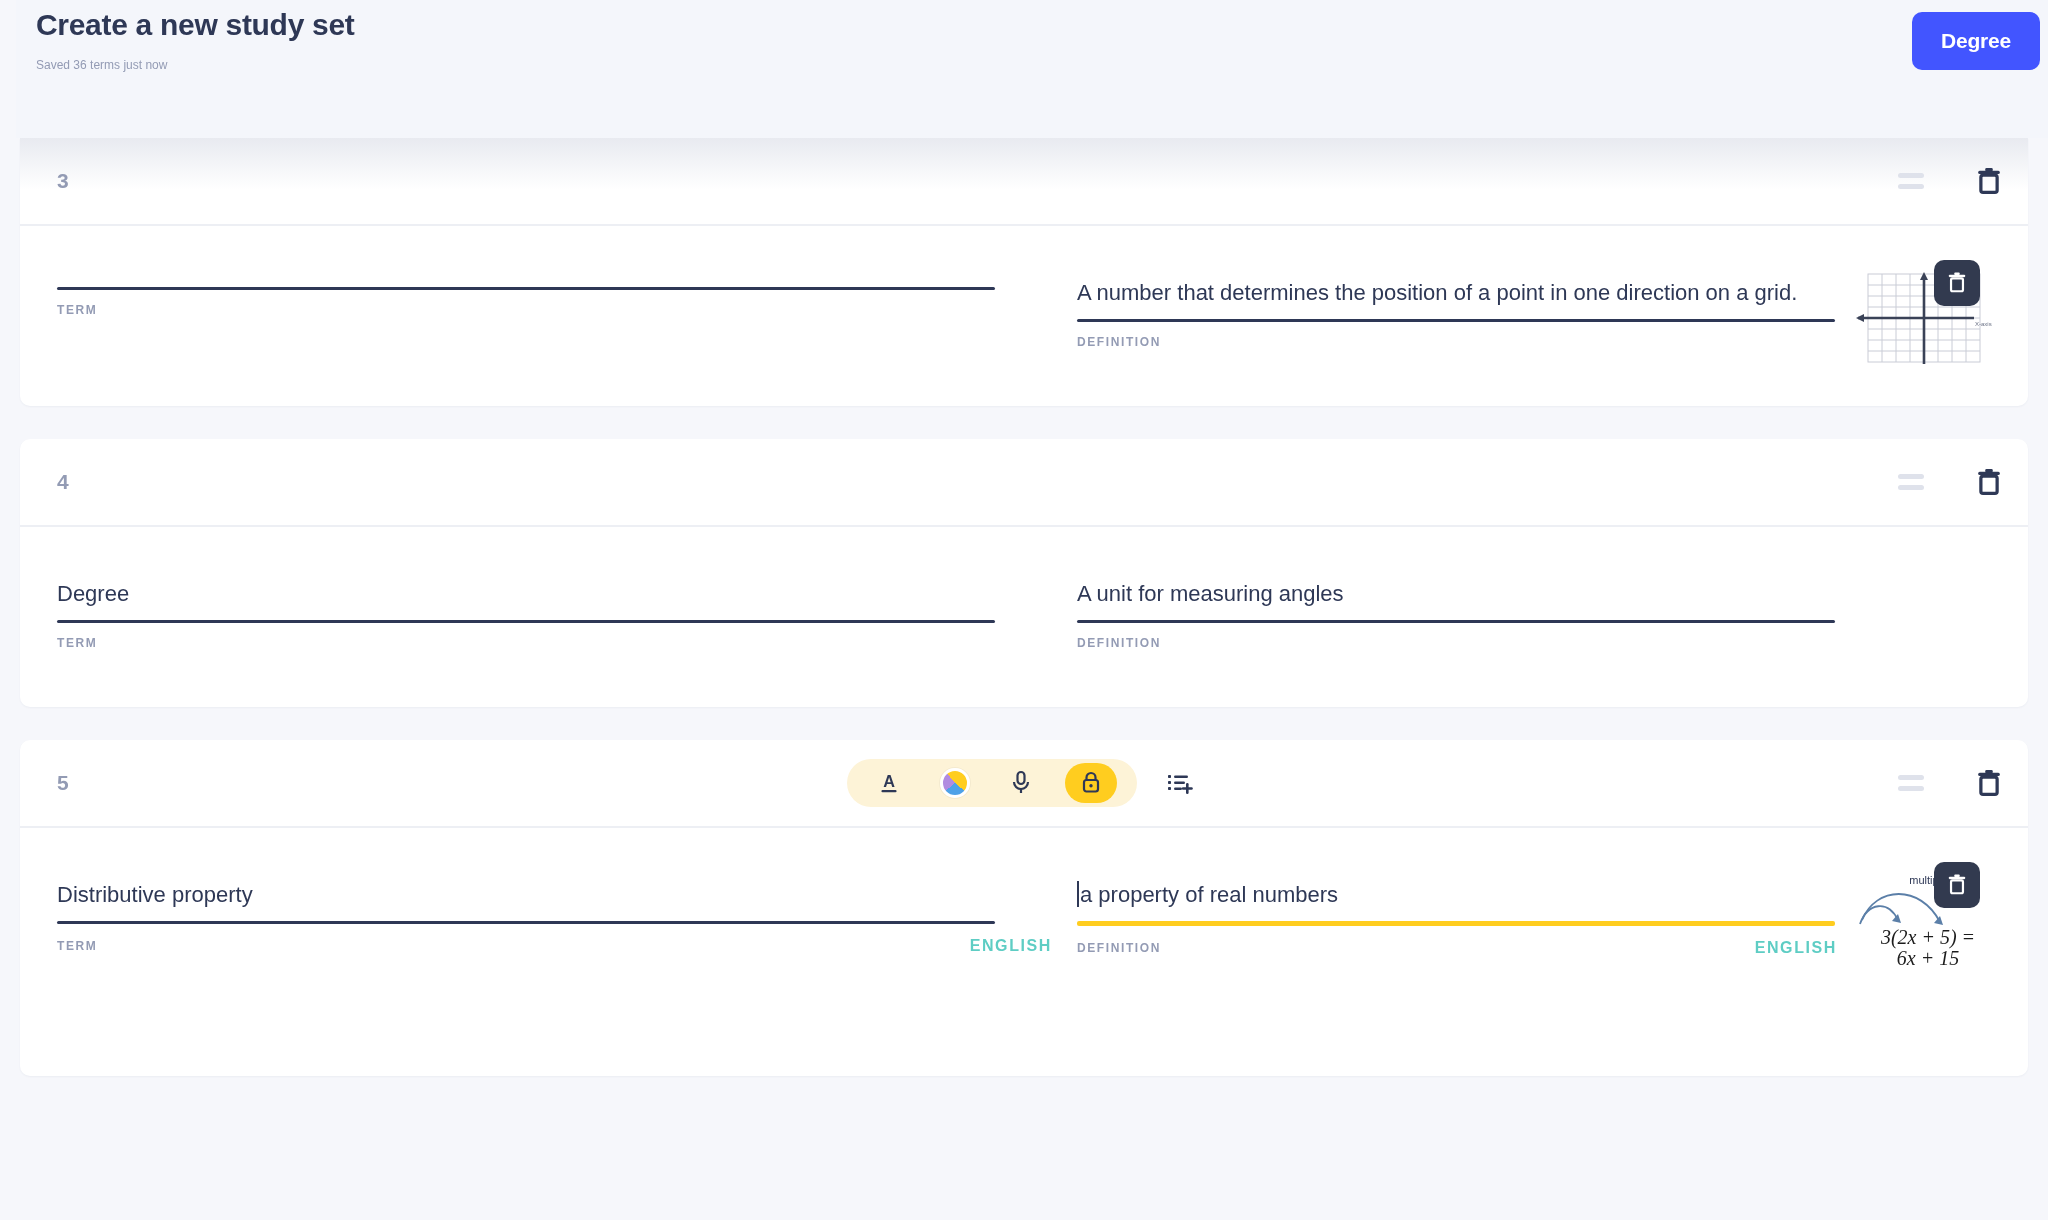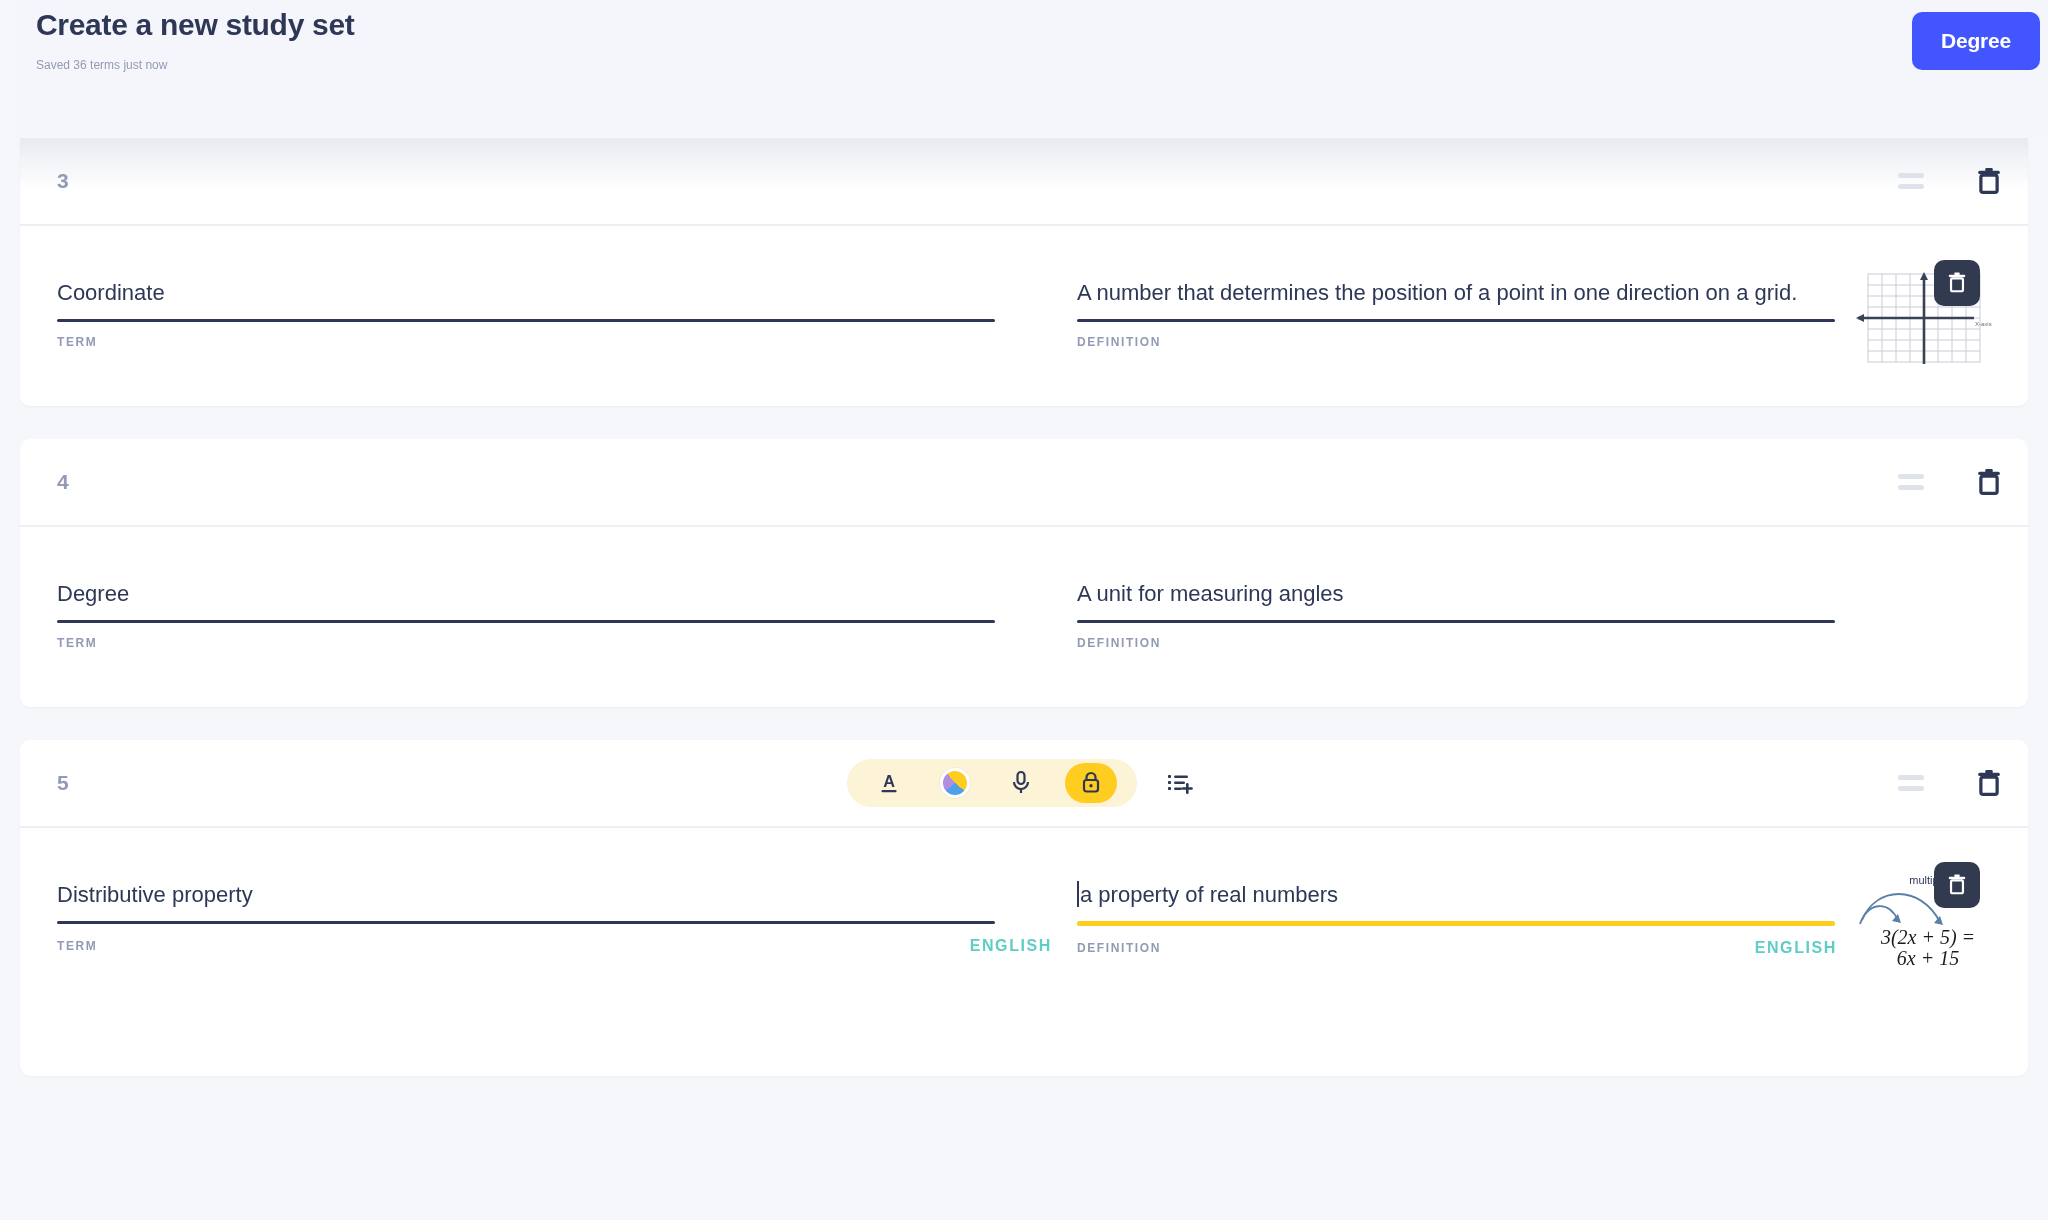--- a/index.html
+++ b/index.html
@@ -163,21 +163,20 @@
             <svg width="26" height="30" viewBox="0 0 24 26">
               <rect x="2" y="3.5" width="20" height="3" rx="1.4" fill="#2e3856"></rect>
               <rect x="8.5" y="1" width="7" height="3" rx="1.2" fill="#2e3856"></rect>
               <rect x="4.5" y="7.5" width="15" height="16" rx="2" fill="none" stroke="#2e3856" stroke-width="3"></rect>
             </svg>
           </div>
         </div>
       </div>
       <div class="card-body">
         <div class="field term">
-          <div class="field-text">Coordinate</div>
           <div class="field-rule"></div>
           <div class="field-foot">
             <span class="field-label">TERM</span>
           </div>
         </div>
         <div class="field def narrow">
           <div class="field-text">A number that determines the position of a point in one direction on a grid.</div>
           <div class="field-rule"></div>
           <div class="field-foot">
             <span class="field-label">DEFINITION</span>

